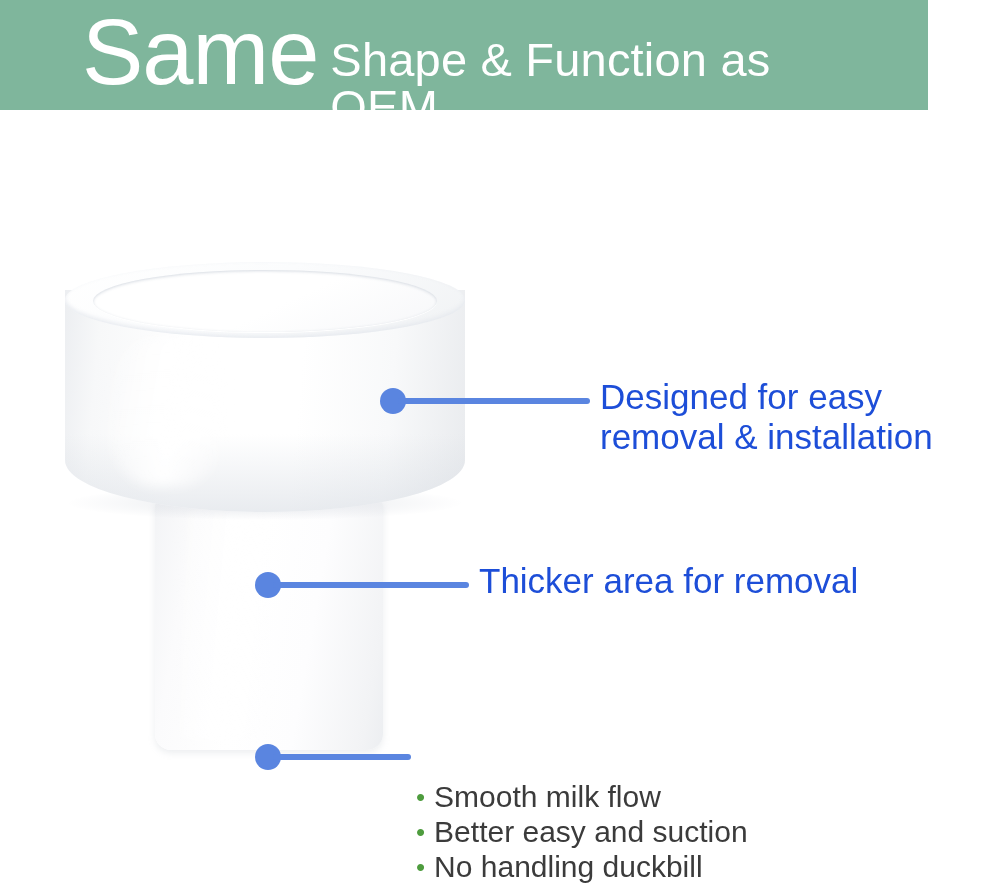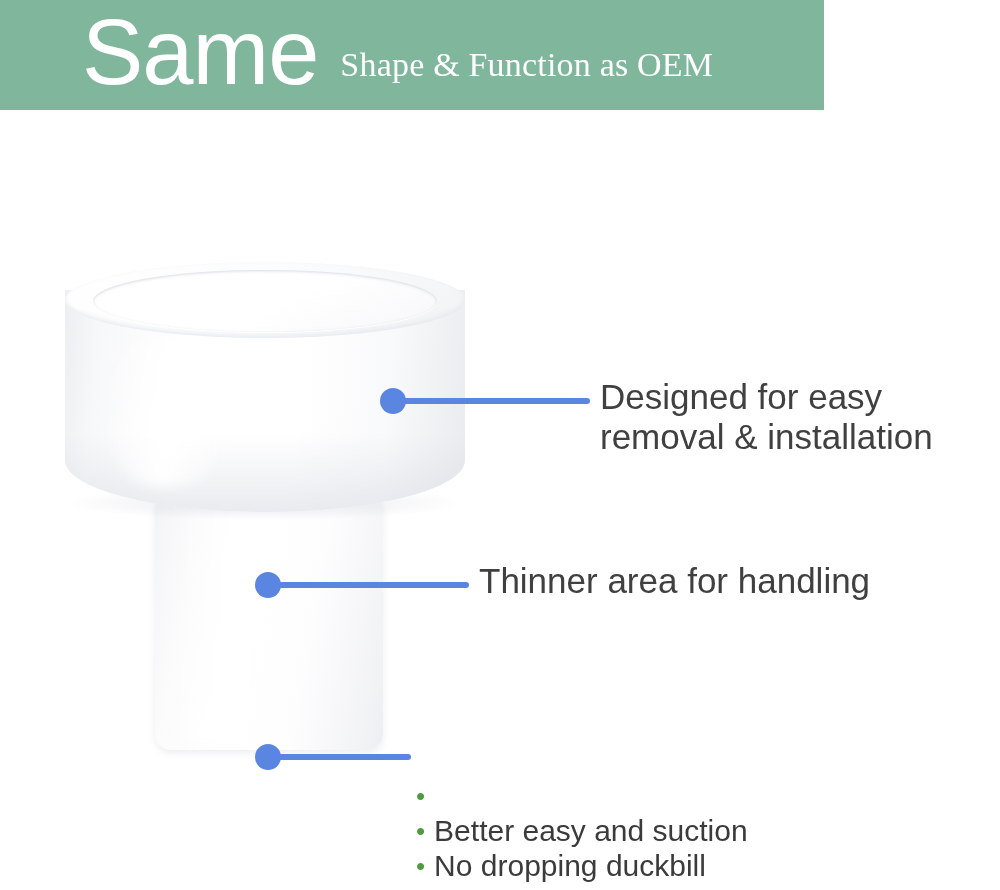--- a/index.html
+++ b/index.html
@@ -14,21 +14,21 @@
     background: #ffffff;
     overflow: hidden;
     font-family: "Liberation Sans", sans-serif;
   }
 
   
   .banner {
     position: absolute;
     left: 0;
     top: 0;
-    width: 824px;
+    width: 928px;
     height: 110px;
     background: #7fb69c;
   }
   .banner-inner {
     position: absolute;
     left: 82px;
     right: 50px;
     top: 0;
     height: 110px;
     display: flex;
@@ -38,27 +38,27 @@
     font-family: "Liberation Sans", sans-serif;
     font-size: 92px;
     line-height: 1;
     font-weight: 400;
     color: #ffffff;
     letter-spacing: -1px;
     position: relative;
     top: 6px;
   }
   .headline-sub {
-    font-family: Liberation Serif, serif;
-    font-size: 34px;
+    font-family: Liberation Sans, sans-serif;
+    font-size: 47px;
     line-height: 1;
     font-weight: 300;
     color: #ffffff;
     letter-spacing: 0.2px;
-    margin-left: 22px;
+    margin-left: 12px;
     position: relative;
     top: -2px;
   }
 
   
   .product {
     position: absolute;
     left: 55px;
     top: 250px;
     width: 430px;
@@ -160,21 +160,21 @@
     background: #5a85e0;
   }
   .callout-line {
     position: absolute;
     height: 6px;
     background: #5a85e0;
     border-radius: 3px;
   }
   .callout-text {
     position: absolute;
-    color: #404040;
+    color: #1d4ed8;
     font-size: 35px;
     line-height: 40px;
     white-space: pre-line;
   }
 
   
   #dot-1  { left: 380px; top: 388px; }
   #line-1 { left: 398px; top: 398px; width: 192px; }
   #text-1 { left: 600px; top: 377px; width: 400px; }
 
@@ -238,32 +238,33 @@
     <div class="cap-rim"></div>
   </div>
 
   <div class="callout-dot" id="dot-1"></div>
   <div class="callout-line" id="line-1"></div>
   <div class="callout-text" id="text-1">Designed for easy
 removal &amp; installation</div>
 
   <div class="callout-dot" id="dot-2"></div>
   <div class="callout-line" id="line-2"></div>
-  <div class="callout-text" id="text-2">Thinner area for handling</div>
+  <div class="callout-text" id="text-2">Thicker area for removal</div>
 
   <div class="callout-dot" id="dot-3"></div>
   <div class="callout-line" id="line-3"></div>
 
   <ul class="bullet-list">
     <li class="bullet-item">
       <span class="bullet-mark">•</span>
+      <span>Smooth milk flow</span>
     </li>
     <li class="bullet-item">
       <span class="bullet-mark">•</span>
       <span>Better easy and suction</span>
     </li>
     <li class="bullet-item">
       <span class="bullet-mark">•</span>
-      <span>No dropping duckbill</span>
+      <span>No handling duckbill</span>
     </li>
   </ul>
 
 </div>
 
 </body></html>

